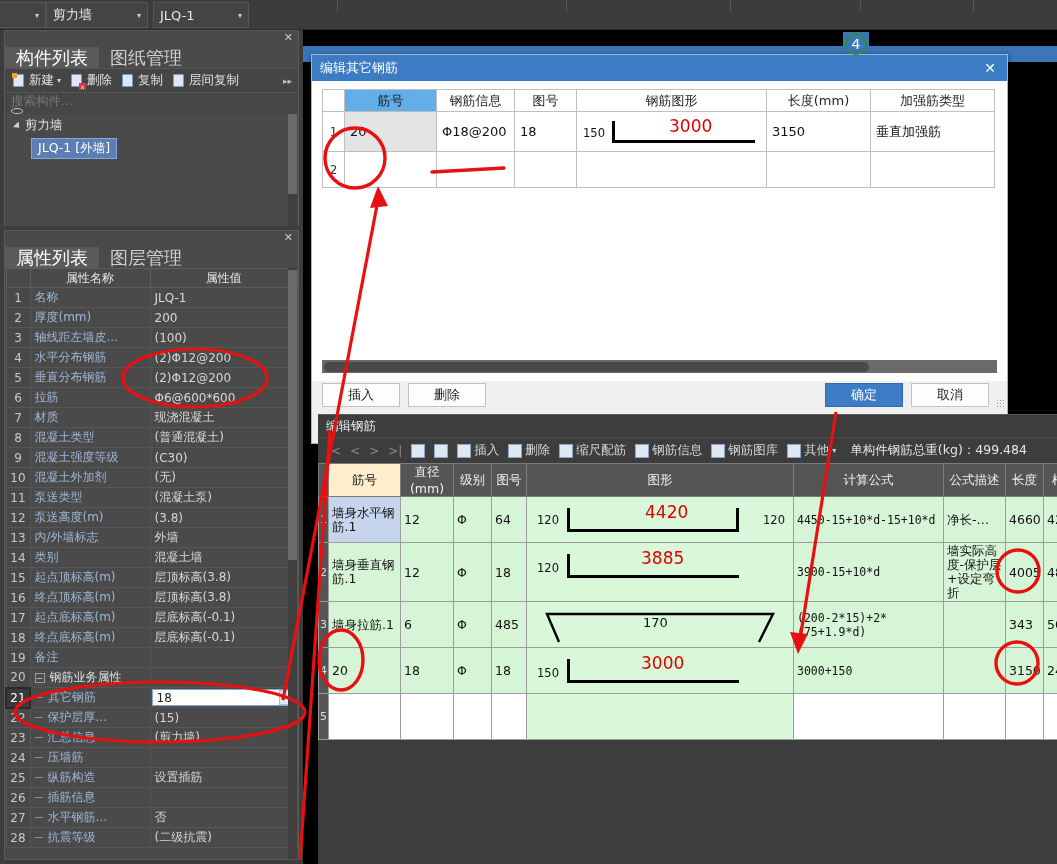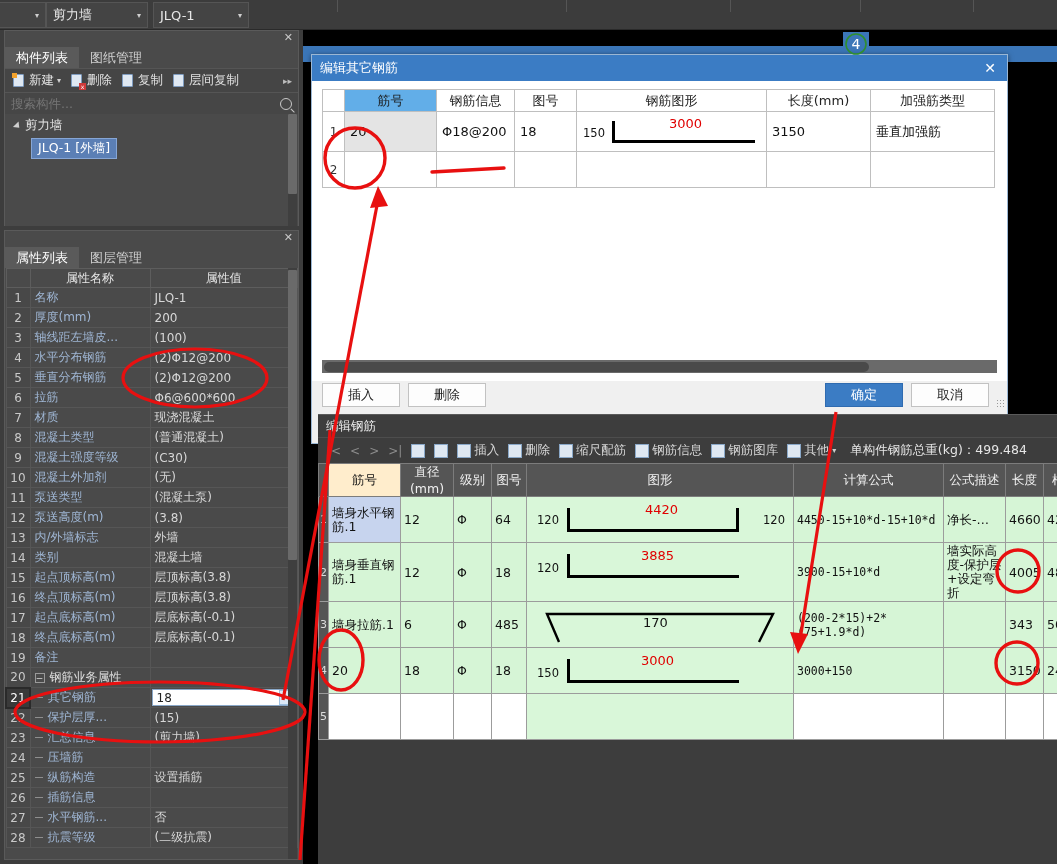--- a/index.html
+++ b/index.html
@@ -27,37 +27,37 @@
 
   
   .leftcol { position: absolute; left: 0; top: 30px; width: 303px; height: 834px; background: #3d3d3d; }
 
   .panel { position: absolute; left: 4px; width: 295px; background: #4a4a4a;
            border: 1px solid #5a5a5a; }
   .panel-caption { height: 15px; background: #4a4a4a; position: relative; }
   .panel-close { position:absolute; right:5px; top:0px; color:#c9c9c9; font-size:11px; line-height:13px; cursor:pointer;}
 
   .tabrow { height: 22px; background: #4a4a4a; display: flex; align-items: flex-end; }
-  .tab { height: 21px; padding: 0 11px; font-size: 13px; color: #cfcfcf;
+  .tab { height: 21px; padding: 0 11px; font-size: 18px; color: #cfcfcf;
          display:flex; align-items:center; background:#4a4a4a; }
   .tab.active { background: #5a5a5a; color: #ffffff; }
 
   .toolrow { height: 24px; background:#454545; display:flex; align-items:center;
              gap: 2px; padding: 0 4px; border-top:1px solid #555; }
   .tool { display:flex; align-items:center; gap:3px; font-size:12.5px; color:#e2e2e2;
           padding: 1px 4px; cursor:pointer; white-space:nowrap;}
   .tool .mini { display:inline-block; width:13px; height:14px; position:relative; }
   .doc-ico { width:11px;height:13px;background:#dfe8f2;border:1px solid #7f9cc0;border-radius:1px; display:inline-block;}
   .badge-dot { position:absolute; left:-1px; top:-1px; width:5px;height:5px;background:#f2a22c; }
   .badge-x { position:absolute; right:-2px; bottom:-2px; width:7px;height:7px;background:#d03a3a;color:#fff;font-size:6px;line-height:7px;text-align:center;}
   .caret-sm { font-size:8px; color:#cfcfcf; }
   .tool-more { margin-left:auto; color:#bdbdbd; font-size:9px; padding-right:2px;}
 
   .searchrow { height:22px; background:#464646; border-top:1px solid #555;
-               display:flex; align-items:center; padding:0 6px; }
+               display:flex; align-items:flex-start; padding:0 6px;flex-direction:column; }
   .searchrow input { flex:1; background:transparent; border:none; outline:none;
                      color:#9a9a9a; font-size:12.5px; font-family:inherit; }
   .mag { width:12px;height:12px;border:1.4px solid #c8c8c8;border-radius:50%;position:relative;}
   .mag:after{content:"";position:absolute;right:-4px;bottom:-3px;width:5px;height:1.4px;background:#c8c8c8;transform:rotate(45deg);}
 
   .treearea { background:#4a4a4a; position:relative; }
   .tree-node { display:flex; align-items:center; gap:5px; font-size:12.5px; color:#e3e3e3; padding:3px 0 3px 10px;}
   .tri { width:0;height:0;border-left:5px solid #cfcfcf; border-top:4px solid transparent; border-bottom:4px solid transparent; transform: rotate(45deg);}
   .tree-leaf { margin-left: 26px; display:inline-block; font-size:12.5px; color:#ffffff;
                background:#5b7fb5; border:1px solid #86a6d6; padding:1px 6px; }
@@ -140,21 +140,21 @@
   .btable td.rn { width:10px; background:#555; color:#ddd; text-align:center; font-size:11px; padding:0;}
   .btable td.nmc { background:#c7d4ee; }
   .btable td.empty { background:#fff; height:24px;}
   .btable td.shape { background:#d9f7d9; padding:0; }
   .btable td.mono { font-family:"DejaVu Sans Mono","Liberation Mono",monospace; font-size:11.5px; }
   .wrapc { white-space:normal; line-height:1.12; }
 
   
   .shp { position:relative; width:100%; height:100%; }
   .shp .lbl { position:absolute; font-size:11.5px; color:#111; }
-  .shp .red { color:#e00000; font-size:13px; }
+  .shp .red { color:#e00000; font-size:17px; }
   .shp .hline { position:absolute; background:#000; height:3px; }
   .shp .vline { position:absolute; background:#000; width:3px; }
 
   
   .anno { position:absolute; pointer-events:none; }
   svg.anno { overflow:visible; }
 </style>
 </head>
 <body>
 

